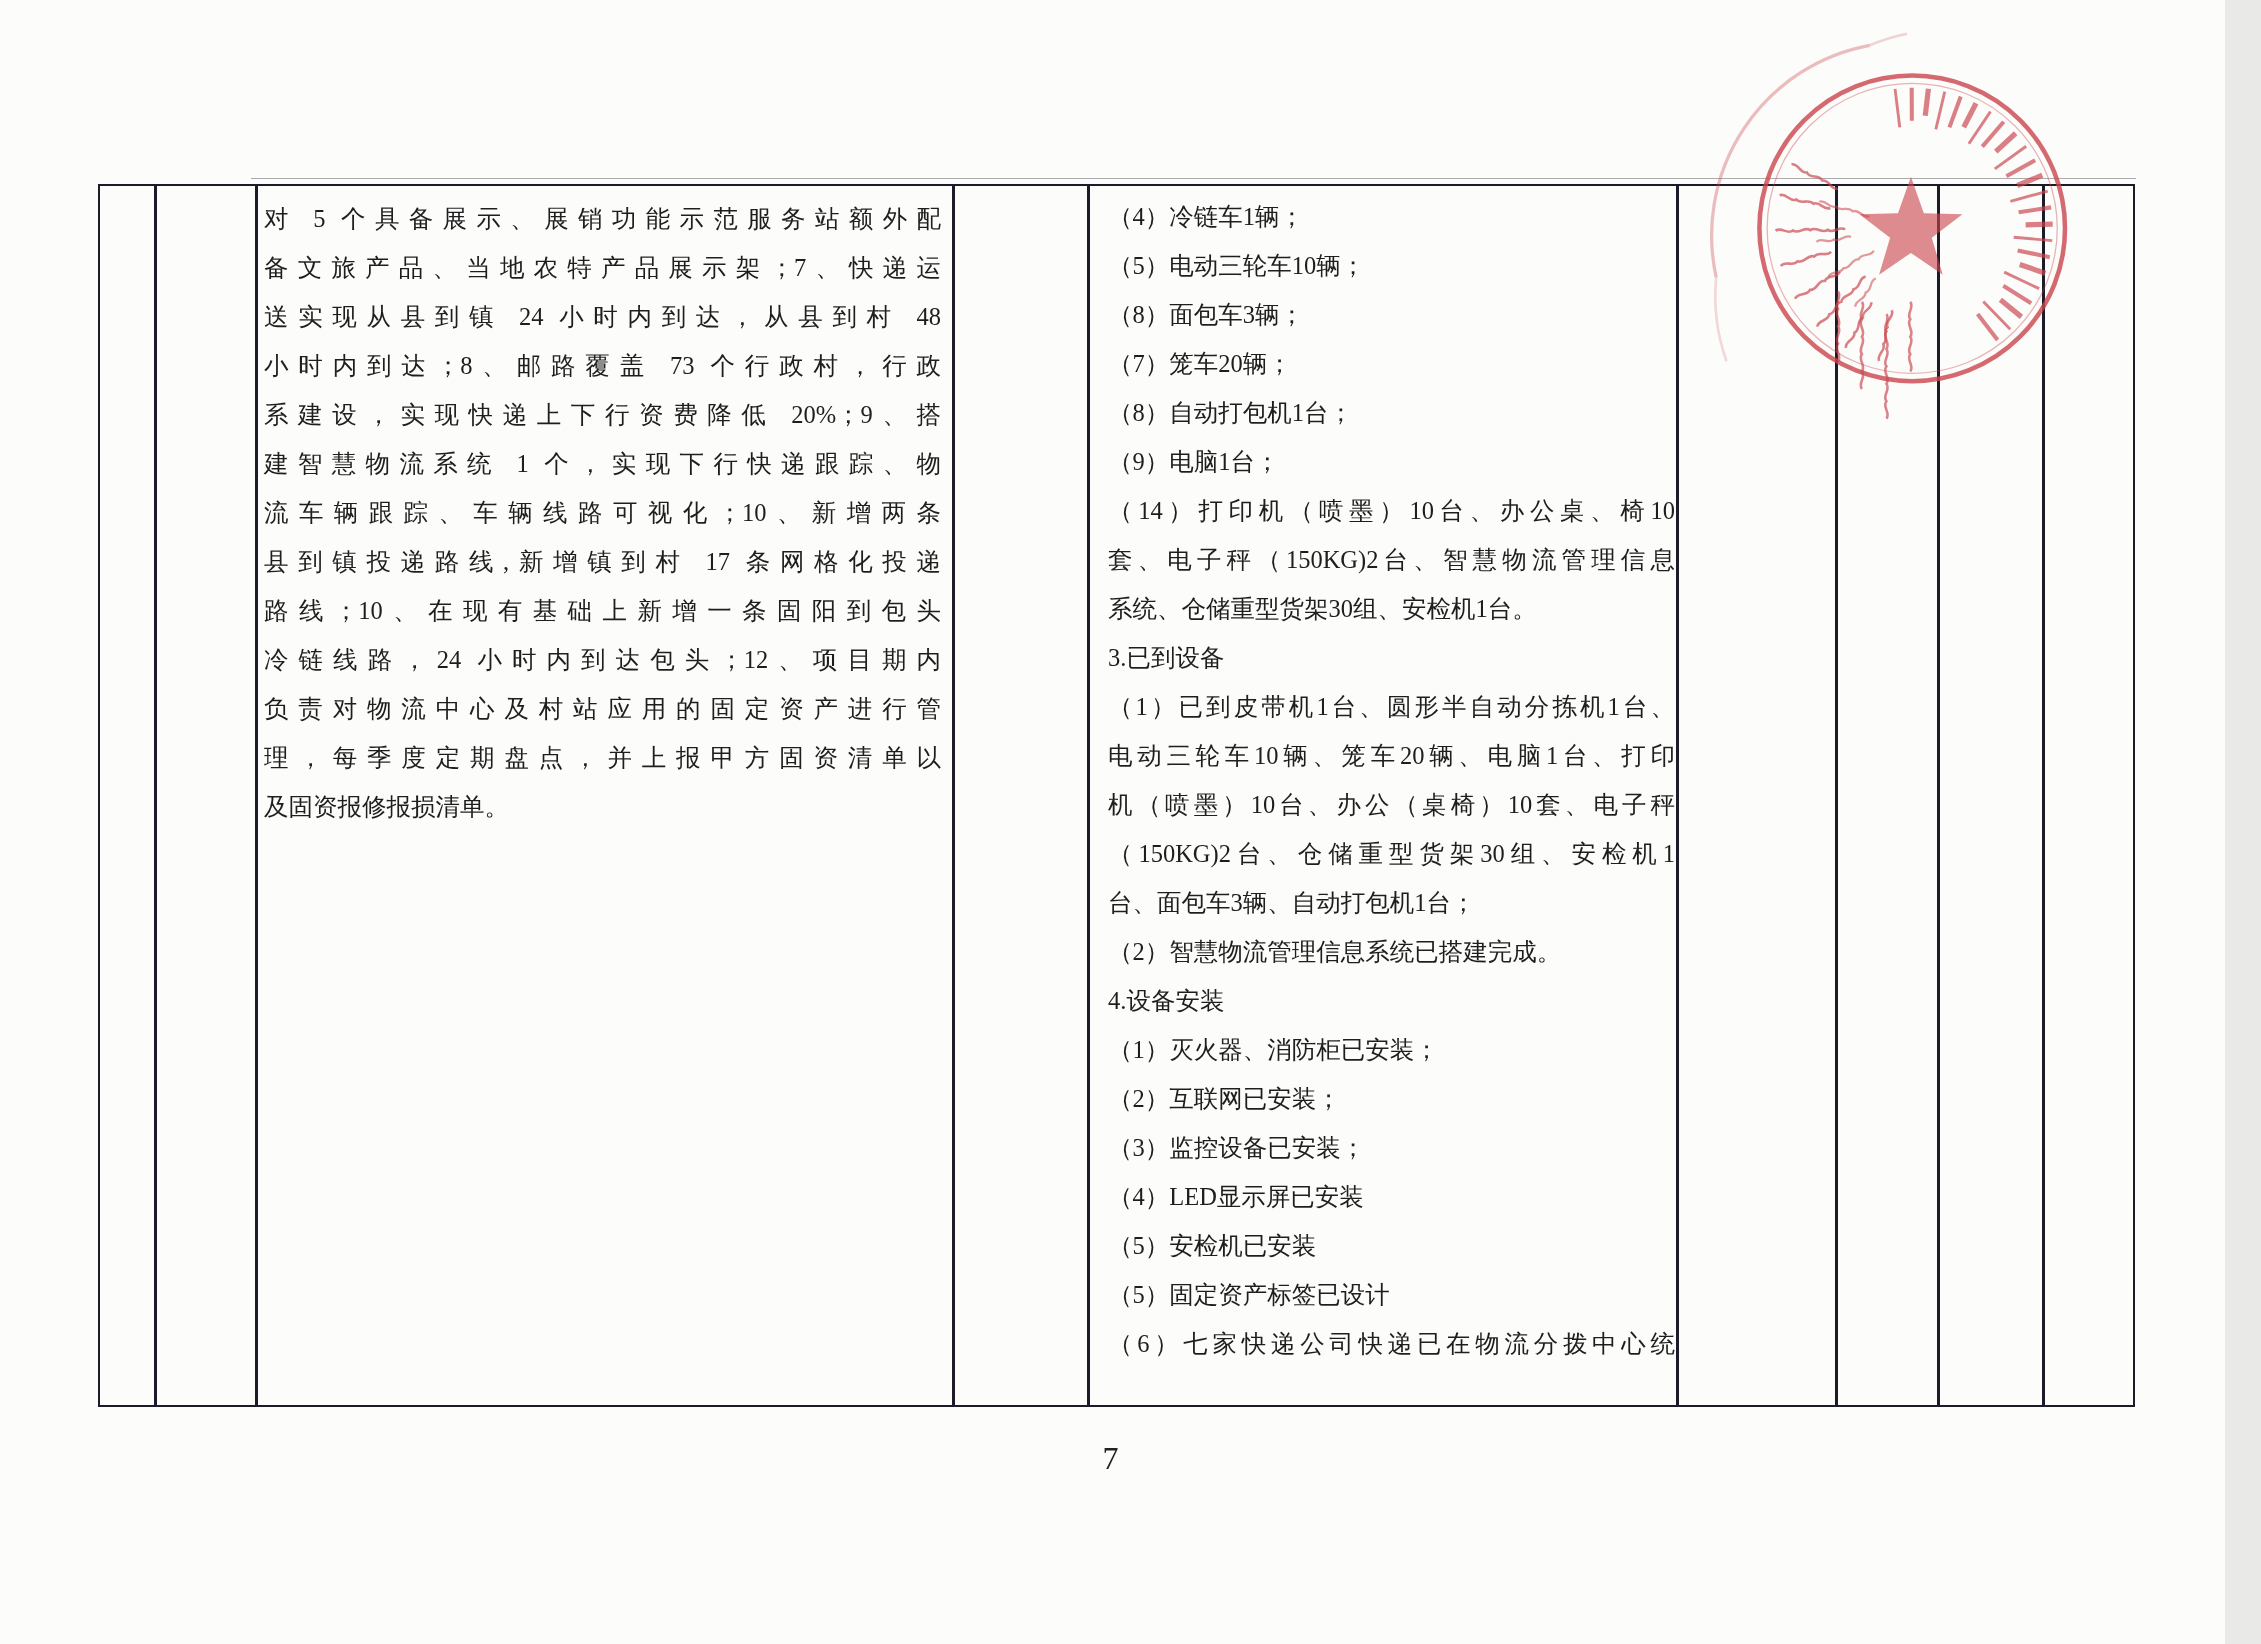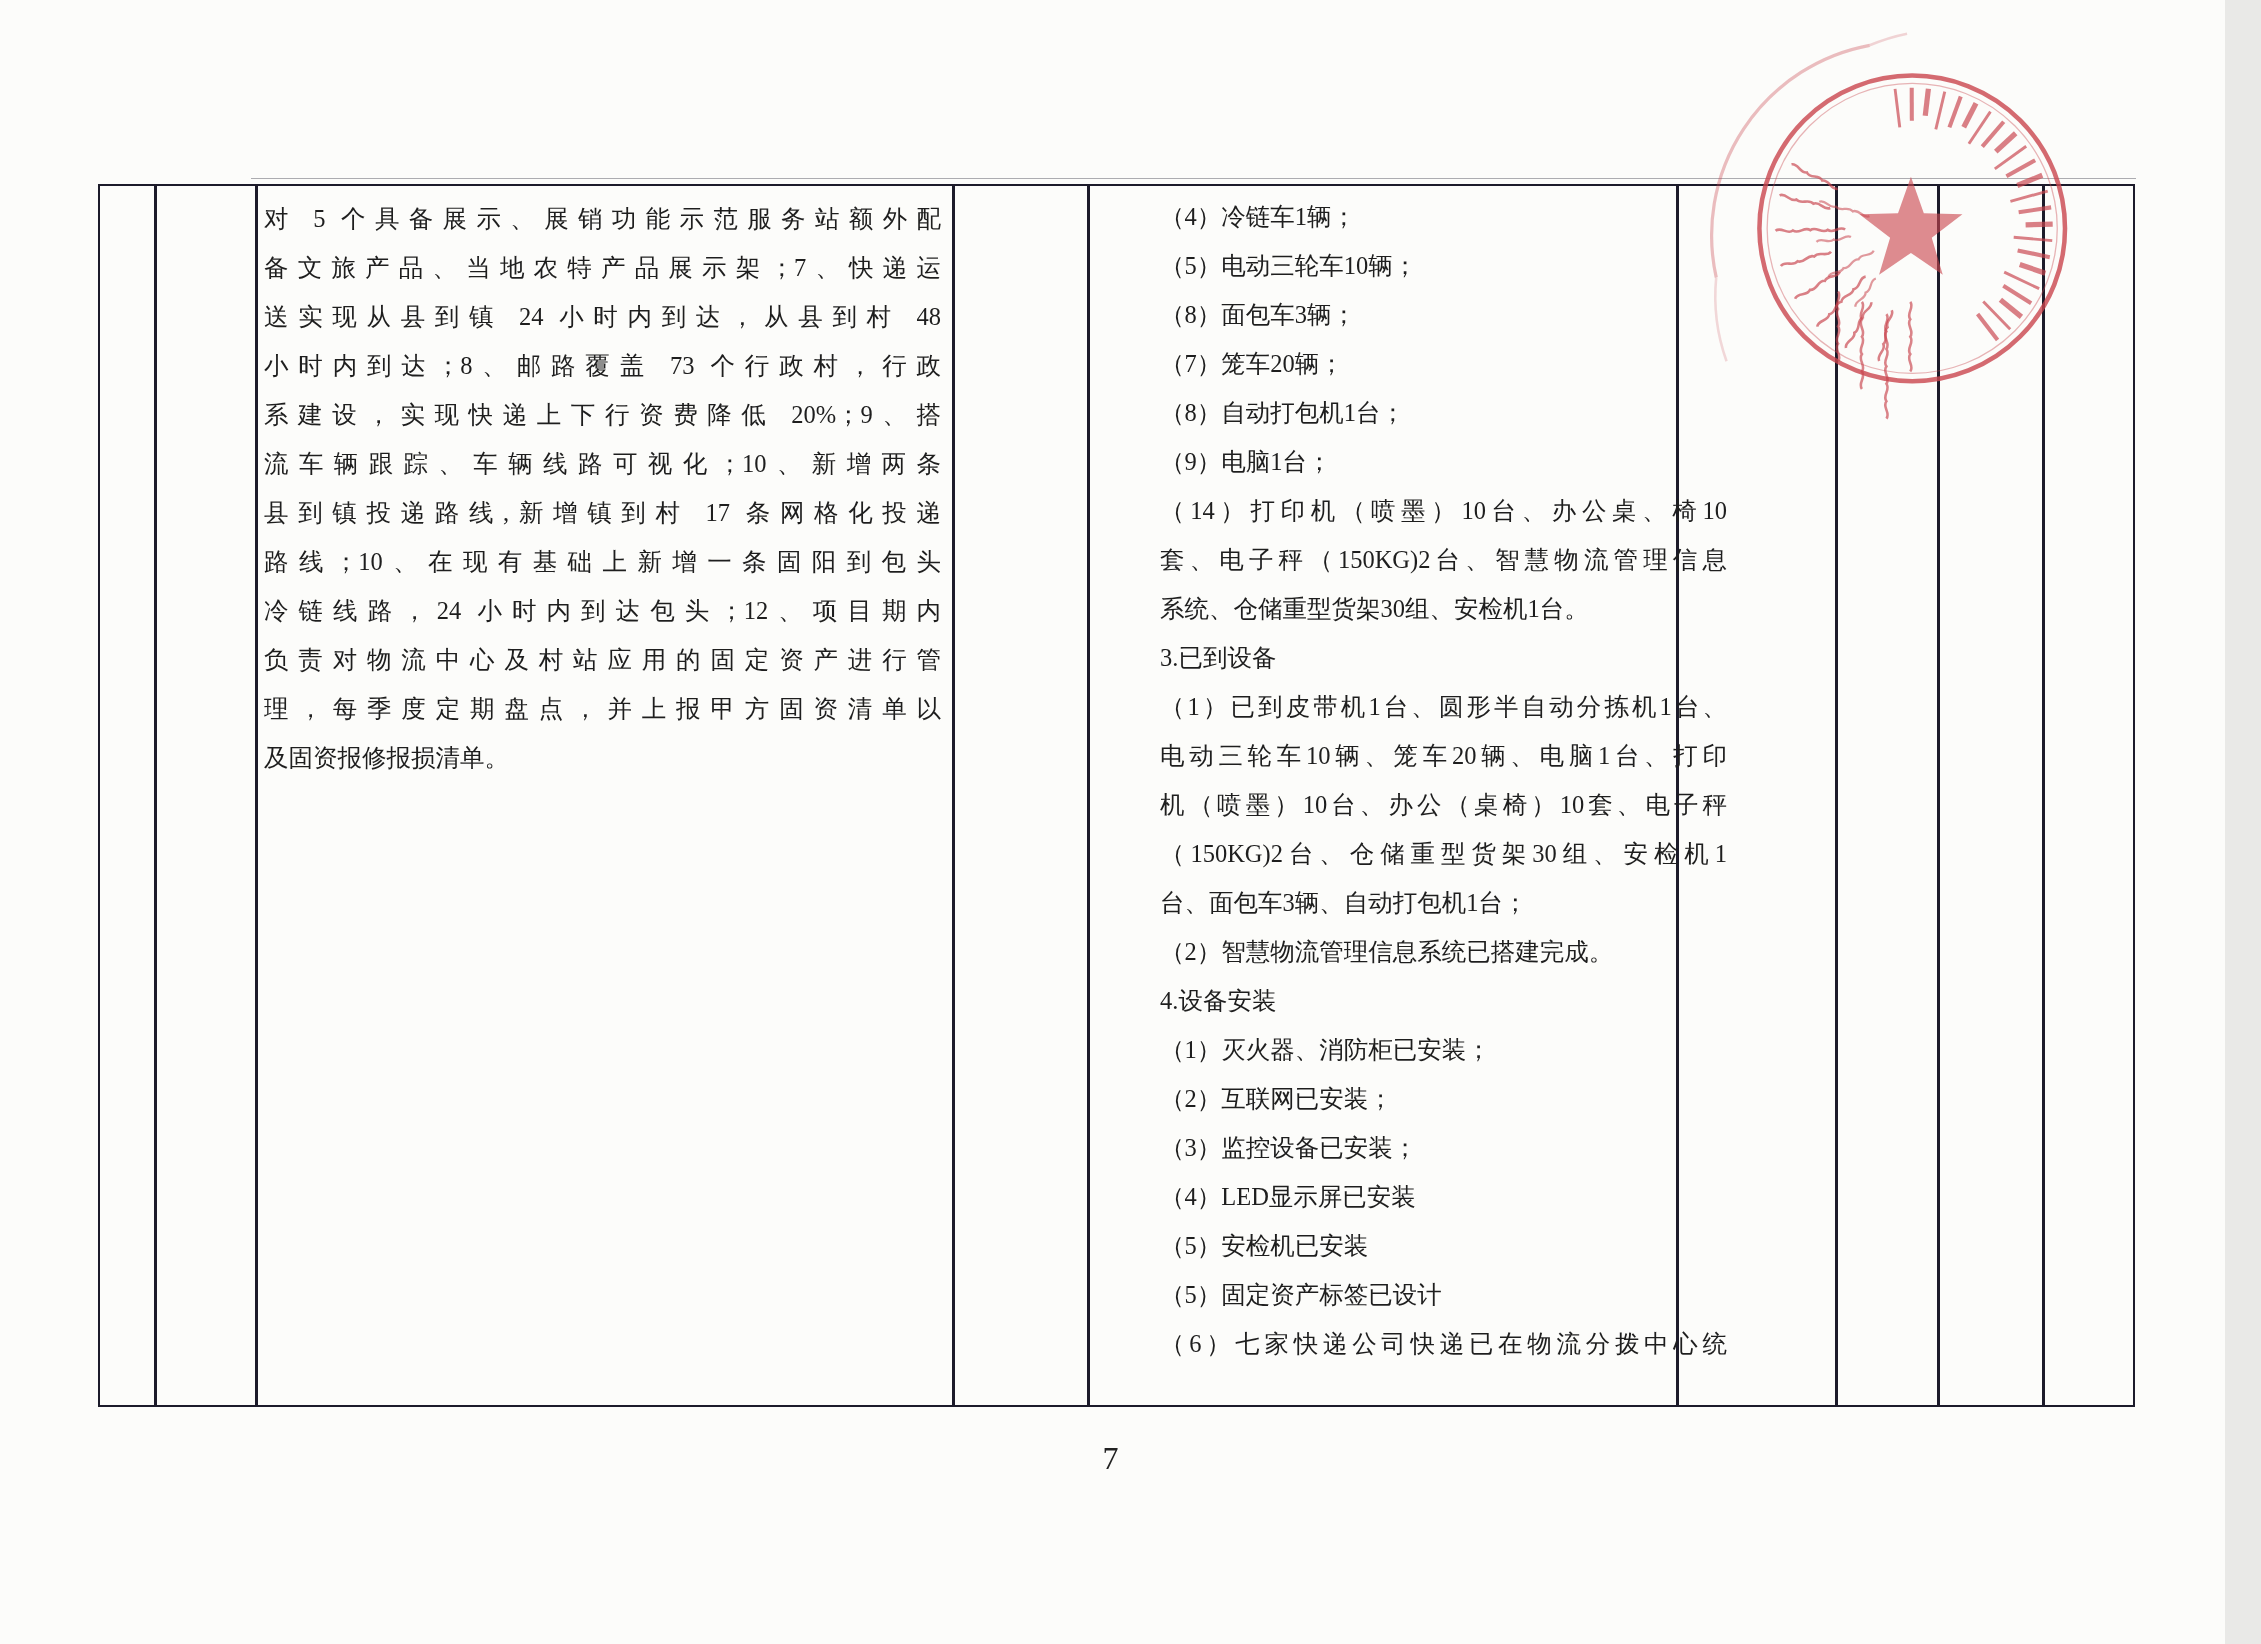--- a/index.html
+++ b/index.html
@@ -20,21 +20,21 @@
     position:absolute; left:251px; top:178px; width:1885px; height:1.3px;
     background:#6a6a72; opacity:.55;
   }
   .cell-text{ position:absolute; font-size:24.5px; }
   .cell-text .ln{ white-space:nowrap; overflow:visible; }
   .cell-text .ln.jl{
     white-space:normal;
     text-align:justify; text-align-last:justify;
   }
   .left-col{ left:264px; top:194px; width:677px; line-height:49px; }
-  .right-col{ left:1160px; top:192px; width:567px; line-height:49px; }
+  .right-col{ left:1108px; top:192px; width:567px; line-height:49px; }
   .page-num{
     position:absolute; left:1072px; top:1440px; width:77px;
     font-size:32px; text-align:center; color:#222;
   }
   .stamp-svg{
     position:absolute; left:0; top:0; width:2261px; height:1645px;
     pointer-events:none;
   }
 </style>
 </head>
@@ -54,20 +54,21 @@
     <div class="vline" style="left:1837px"></div>
     <div class="vline" style="left:1942px"></div>
   </div>
 
   <div class="cell-text left-col">
     <div class="ln jl">对 5 个具备展示、展销功能示范服务站额外配</div>
     <div class="ln jl">备文旅产品、当地农特产品展示架；7、快递运</div>
     <div class="ln jl">送实现从县到镇 24 小时内到达，从县到村 48</div>
     <div class="ln jl">小时内到达；8、邮路覆盖 73 个行政村，行政</div>
     <div class="ln jl">系建设，实现快递上下行资费降低 20%；9、搭</div>
+    <div class="ln jl">建智慧物流系统 1 个，实现下行快递跟踪、物</div>
     <div class="ln jl">流车辆跟踪、车辆线路可视化；10、新增两条</div>
     <div class="ln jl">县到镇投递路线,新增镇到村 17 条网格化投递</div>
     <div class="ln jl">路线；10、在现有基础上新增一条固阳到包头</div>
     <div class="ln jl">冷链线路，24 小时内到达包头；12、项目期内</div>
     <div class="ln jl">负责对物流中心及村站应用的固定资产进行管</div>
     <div class="ln jl">理，每季度定期盘点，并上报甲方固资清单以</div>
     <div class="ln">及固资报修报损清单。</div>
   </div>
 
   <div class="cell-text right-col">

